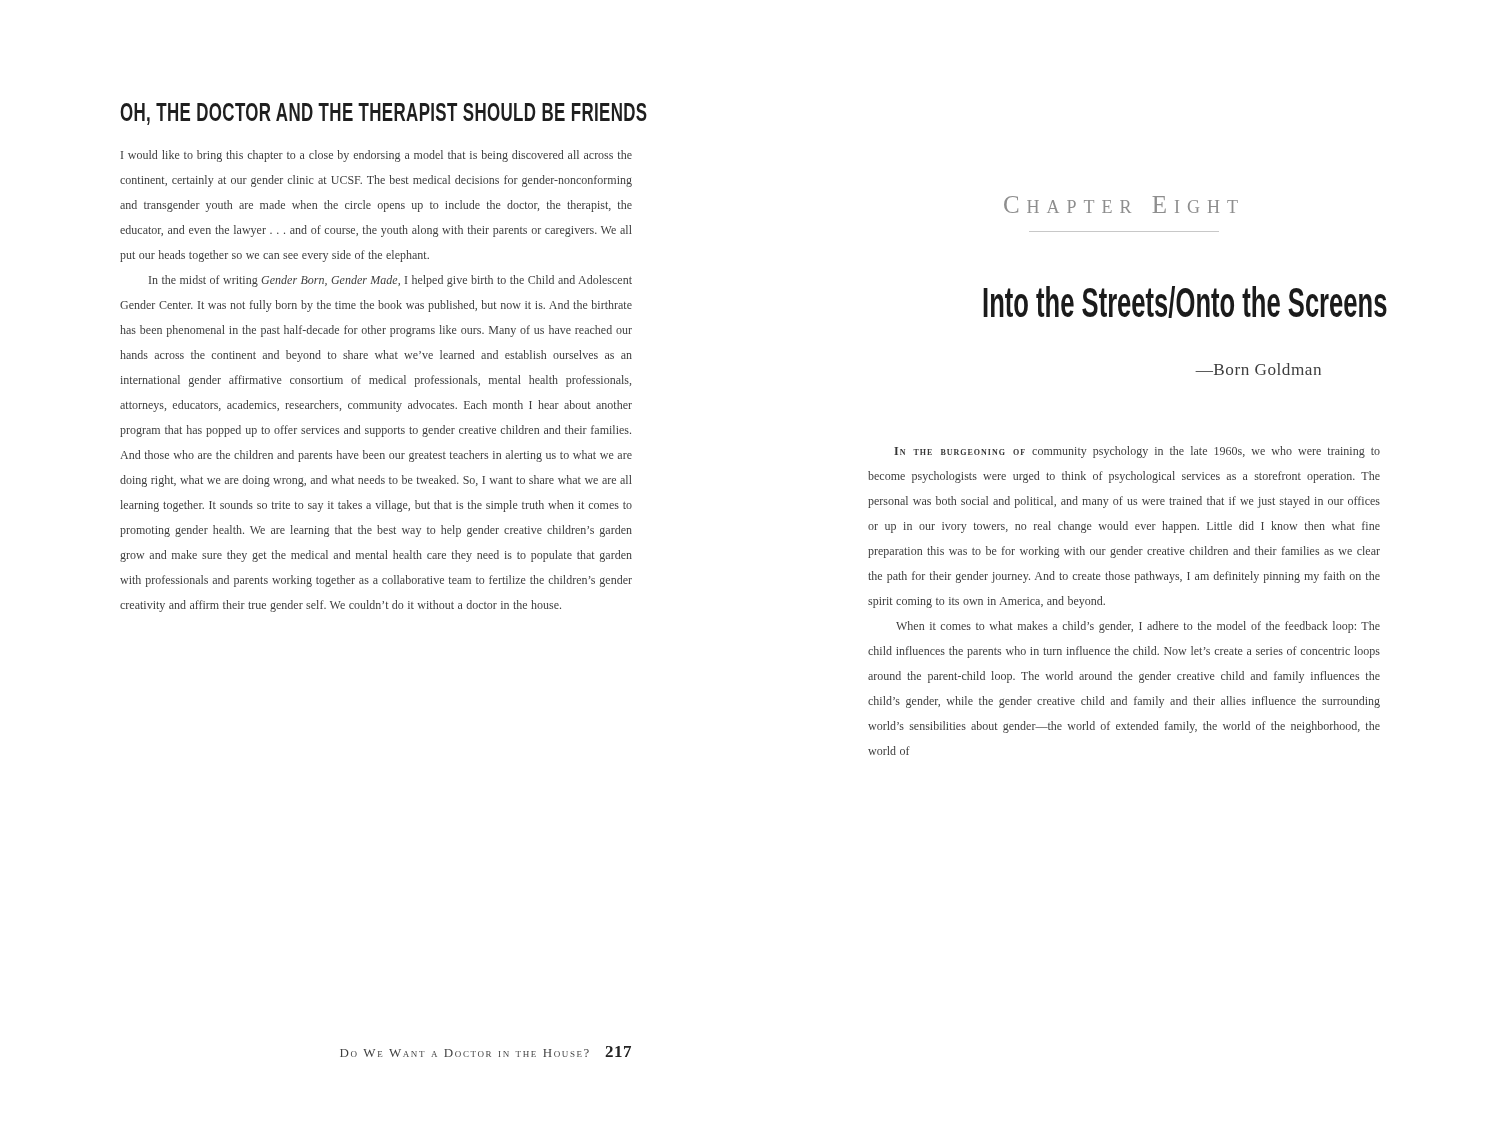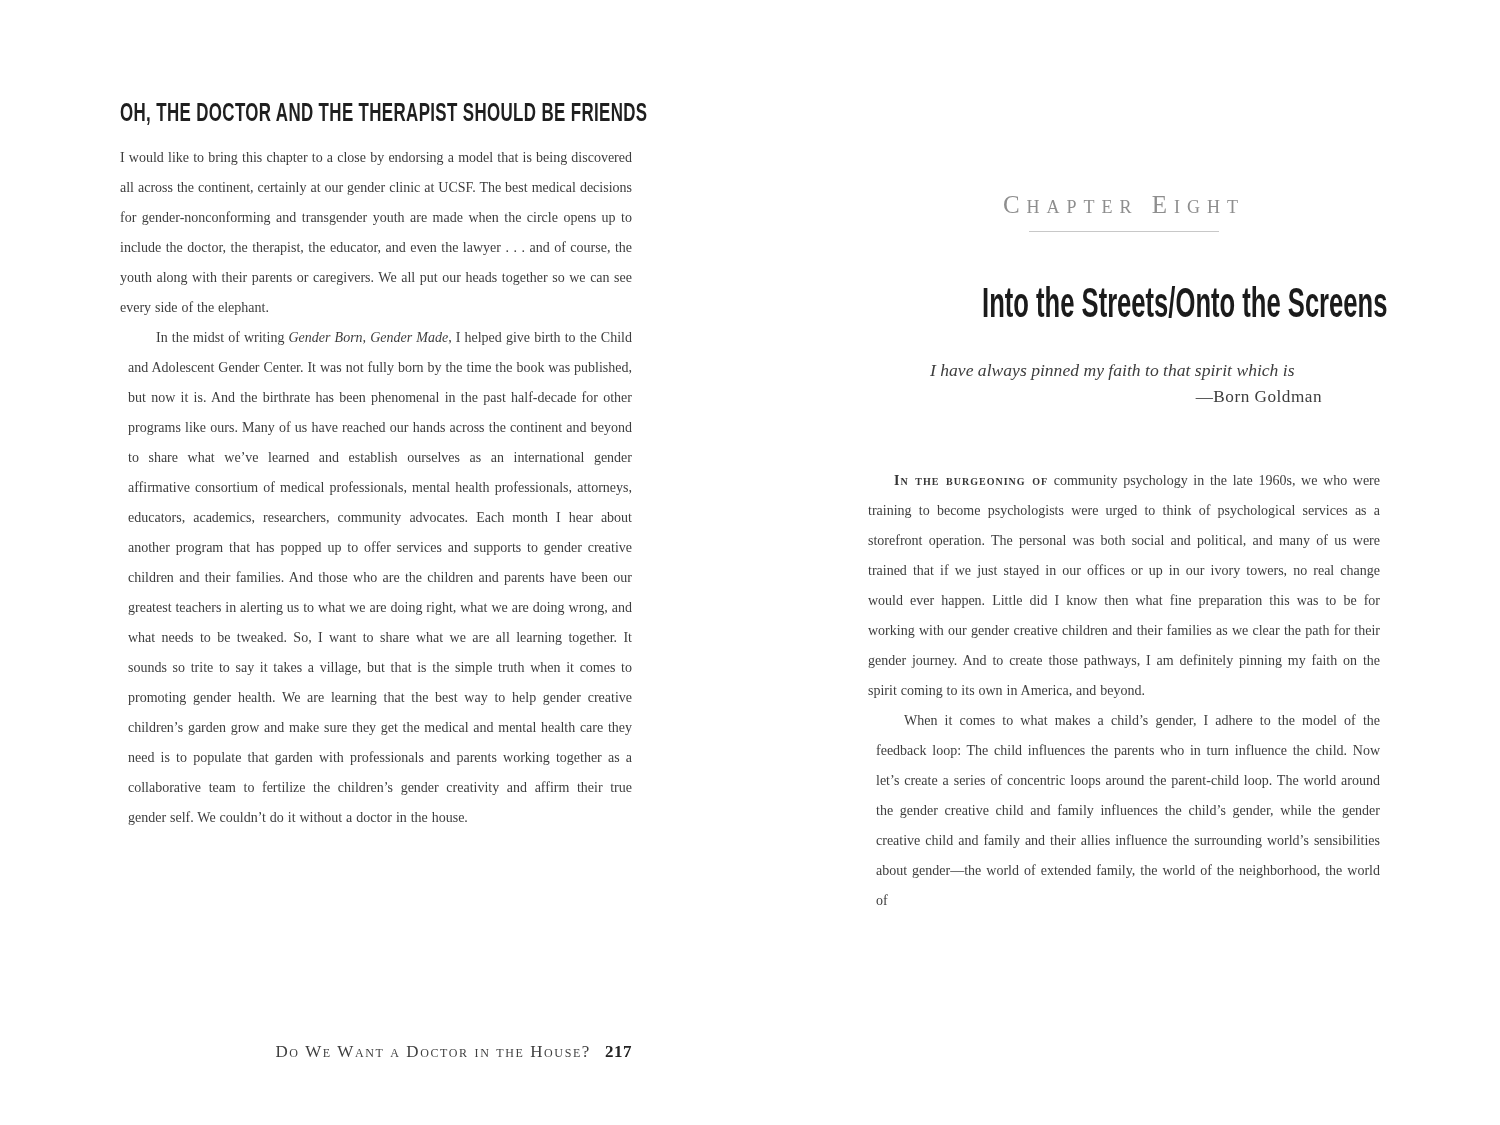--- a/index.html
+++ b/index.html
@@ -37,38 +37,38 @@
     font-weight: 700;
     font-size: 23.5px;
     letter-spacing: 0.5px;
     color: #1f1f1f;
     transform: scaleX(0.72) scaleY(1.08);
     transform-origin: 0 50%;
     white-space: nowrap;
   }
   .body-text {
     margin: 0;
-    font-size: 14px;
-    line-height: 30px;
+    font-size: 12px;
+    line-height: 25px;
     color: #3d3d3d;
     text-align: justify;
     word-spacing: 0.4px;
   }
-  .indent { text-indent: 28px; margin-left: 8px; }
+  .indent { text-indent: 28px; }
   .running-footer {
     position: absolute;
     left: 0;
     top: 942px;
     width: 512px;
     text-align: right;
     white-space: nowrap;
   }
   .footer-title {
     font-variant: small-caps;
-    font-size: 17px;
+    font-size: 13px;
     letter-spacing: 1.6px;
     color: #3f3f3f;
     font-family: Liberation Serif, serif;
   }
   .footer-page {
     font-weight: 700;
     font-size: 17px;
     color: #242424;
     margin-left: 14px;
     letter-spacing: 0.5px;
@@ -152,21 +152,20 @@
   </section>
 
   <section class="page page-right">
     <div class="chapter-label">Chapter Eight</div>
 
     <div class="chapter-rule"></div>
 
     <h1 class="chapter-title"><span class="condensed-center">Into the Streets/Onto the Screens</span></h1>
 
     <div class="epigraph">
-      <div class="epigraph-line">I have always pinned my faith to that spirit which is</div>
       <div class="epigraph-attribution">—Born Goldman</div>
     </div>
 
     <p class="body-text chapter-opening"><span class="lead-in">In the burgeoning of</span><span> community psychology in the late 1960s, we who were training to become psychologists were urged to think of psychological services as a storefront operation. The personal was both social and political, and many of us were trained that if we just stayed in our offices or up in our ivory towers, no real change would ever happen. Little did I know then what fine preparation this was to be for working with our gender creative children and their families as we clear the path for their gender journey. And to create those pathways, I am definitely pinning my faith on the spirit coming to its own in America, and beyond.</span></p>
 
     <p class="body-text indent">When it comes to what makes a child’s gender, I adhere to the model of the feedback loop: The child influences the parents who in turn influence the child. Now let’s create a series of concentric loops around the parent-child loop. The world around the gender creative child and family influences the child’s gender, while the gender creative child and family and their allies influence the surrounding world’s sensibilities about gender—the world of extended family, the world of the neighborhood, the world of</p>
   </section>
 
 </div>
 

